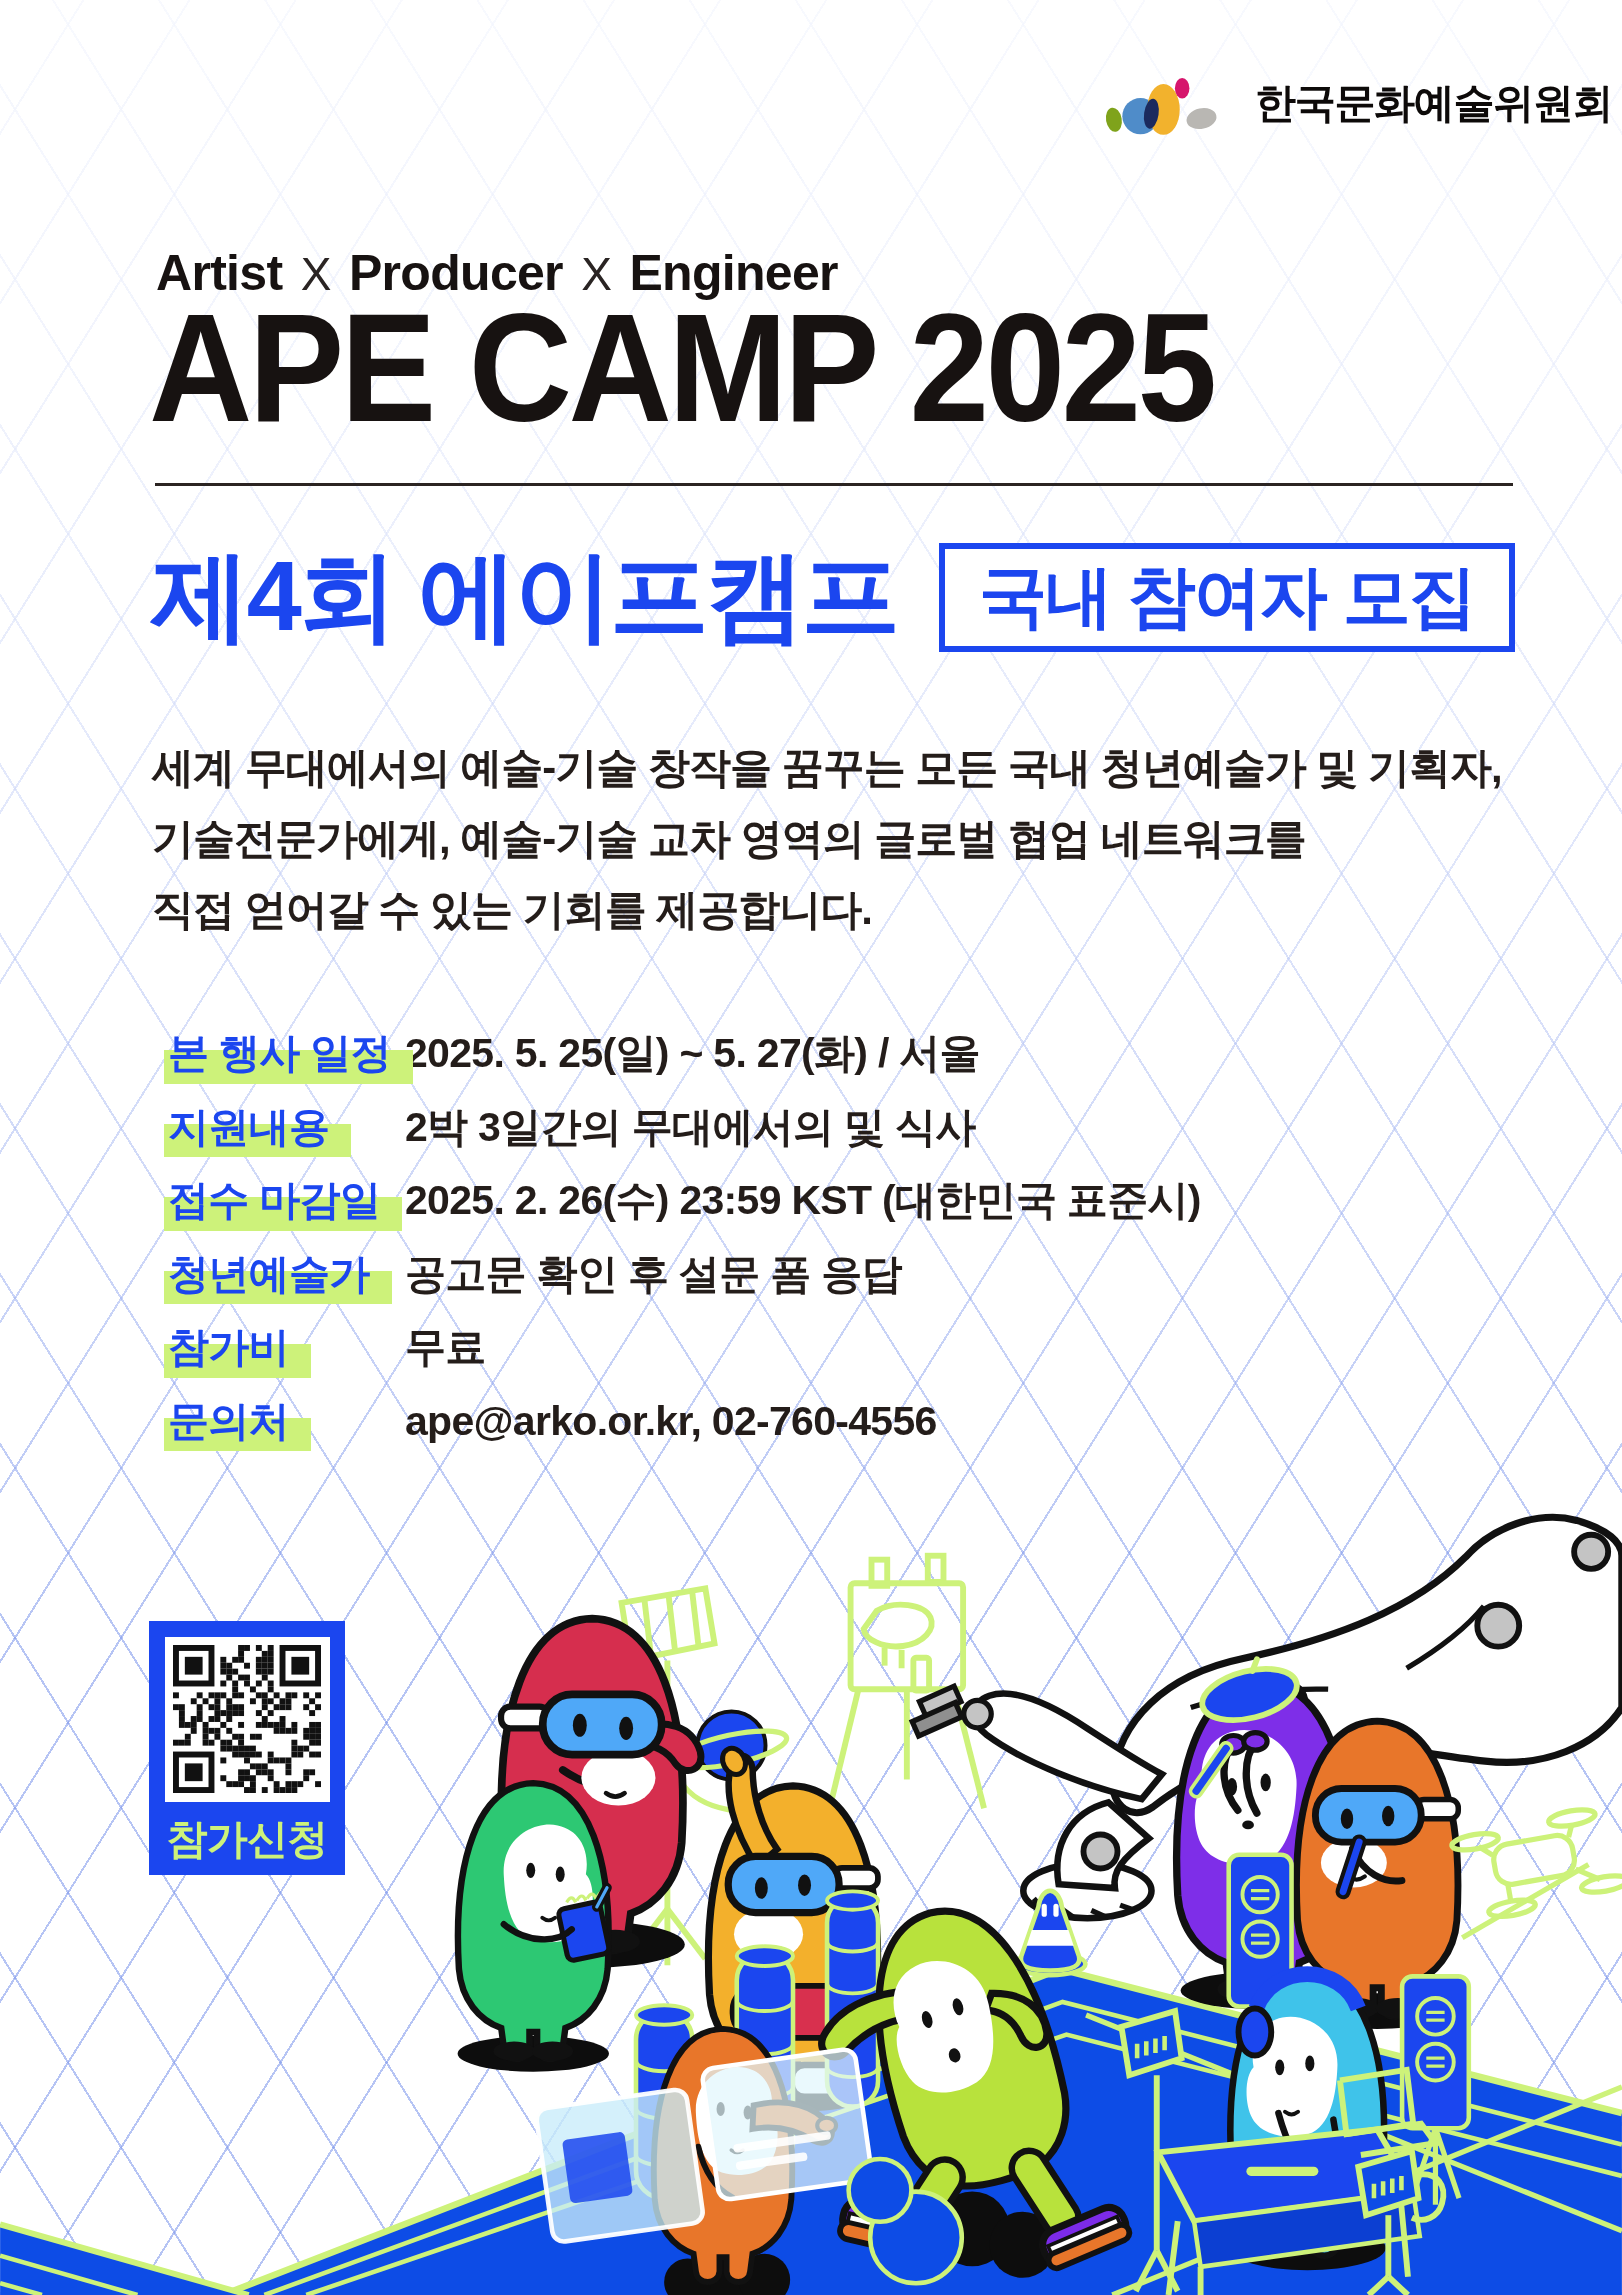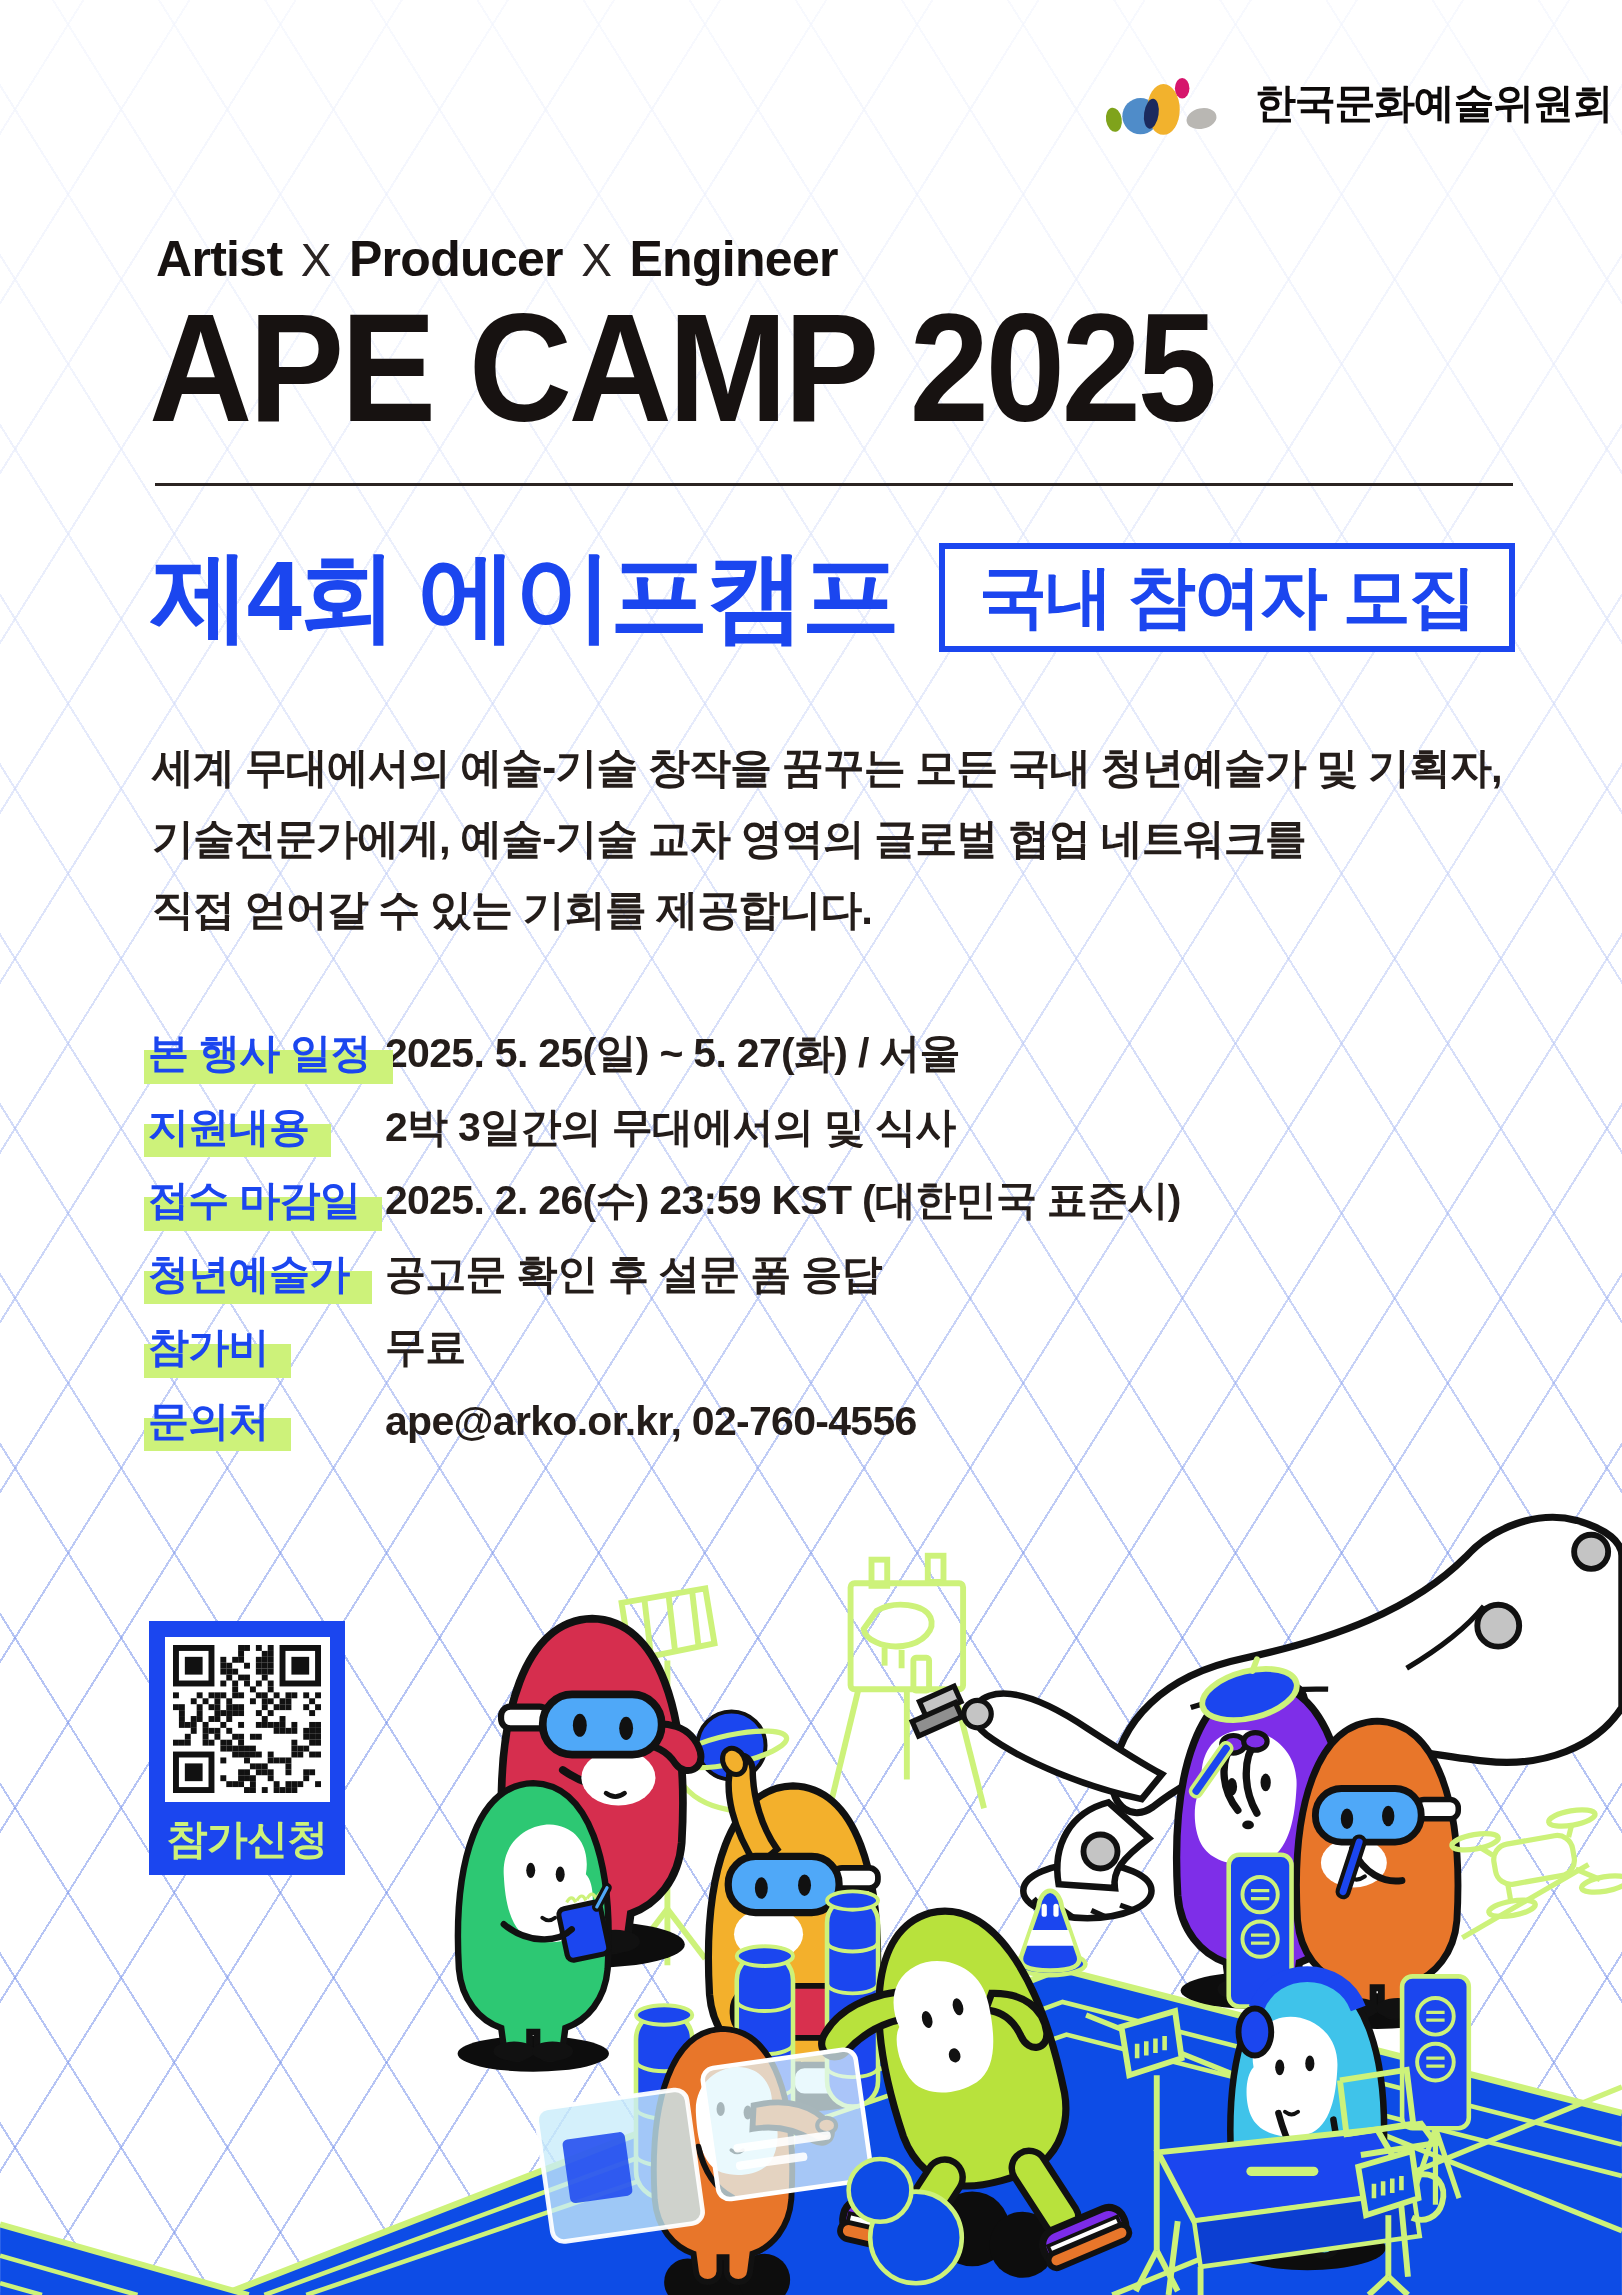--- a/index.html
+++ b/index.html
@@ -15,34 +15,34 @@
   .poster{position:relative;width:1622px;height:2295px;background:#ffffff;overflow:hidden;margin:0 auto;}
   .grid-bg{position:absolute;inset:0;
     background-image:
       repeating-linear-gradient(58deg, rgba(122,148,235,.55) 0 2px, transparent 2px 90px),
       repeating-linear-gradient(-58deg, rgba(122,148,235,.55) 0 2px, transparent 2px 90px);
     -webkit-mask-image:linear-gradient(180deg, rgba(0,0,0,.10) 0%, rgba(0,0,0,.18) 15%, rgba(0,0,0,.38) 34%, rgba(0,0,0,.66) 52%, #000 72%);
     mask-image:linear-gradient(180deg, rgba(0,0,0,.10) 0%, rgba(0,0,0,.18) 15%, rgba(0,0,0,.38) 34%, rgba(0,0,0,.66) 52%, #000 72%);
   }
   .logo{position:absolute;left:1103px;top:76px;display:flex;align-items:flex-start;gap:13px;}
   .logo-text{font-size:41px;font-weight:800;color:#0d0a09;letter-spacing:-1.3px;}
-  .subtitle{position:absolute;left:156px;top:230px;display:flex;align-items:baseline;gap:18.3px;
+  .subtitle{position:absolute;left:156px;top:244px;display:flex;align-items:baseline;gap:18.3px;
     font-size:50px;color:#171211;letter-spacing:-0.7px;}
   .subtitle .w{font-weight:800}
   .subtitle .x{font-weight:400;font-size:46px;color:#2a2423}
   .main-title{position:absolute;left:149px;top:288px;font-size:154px;font-weight:900;color:#171211;
     letter-spacing:-3.9px;transform:scaleX(.93);transform-origin:left top;white-space:nowrap;line-height:1.05;}
   .rule{position:absolute;left:155px;top:483px;width:1358px;height:3.3px;background:#2b2422;}
   .kr-row{position:absolute;left:151px;top:531px;display:flex;align-items:center;gap:42px;}
   .kr-title{font-size:99px;font-weight:900;color:var(--accent);letter-spacing:-3.3px;white-space:nowrap;}
   .badge{border:6.5px solid var(--accent);background:#fff;height:109px;display:flex;align-items:center;
     padding:0 34px;font-size:68px;font-weight:900;color:var(--accent);letter-spacing:-2px;white-space:nowrap;}
   .desc{position:absolute;left:152px;top:732px;font-size:42px;line-height:71px;font-weight:700;
     color:var(--ink);letter-spacing:-1px;}
-  .info{position:absolute;left:148px;top:1029px;display:grid;grid-template-columns:237px auto;
+  .info{position:absolute;left:168px;top:1029px;display:grid;grid-template-columns:237px auto;
     grid-auto-rows:48px;row-gap:25.5px;font-size:41px;letter-spacing:-0.7px;align-items:center;}
   .lbl{position:relative;z-index:0;justify-self:start;font-weight:900;color:var(--accent);line-height:48px;white-space:nowrap;}
   .lbl::before{content:"";position:absolute;left:-3.9px;right:-22px;top:44%;height:70%;background:var(--lime);z-index:-1;}
   .val{font-weight:800;color:var(--ink);line-height:48px;white-space:nowrap;}
   .qr-frame{position:absolute;left:149px;top:1621px;width:196px;height:254px;background:var(--accent);}
   .qr-white{position:absolute;left:15.7px;top:15.7px;width:165px;height:165px;background:#fff;
     display:flex;align-items:center;justify-content:center;}
   .qr-caption{position:absolute;left:0;right:0;top:191px;text-align:center;font-size:41px;font-weight:900;
     color:var(--lime);letter-spacing:-0.7px;}
   .scene{position:absolute;left:0;top:1472px;width:1622px;height:823px;display:block;}

